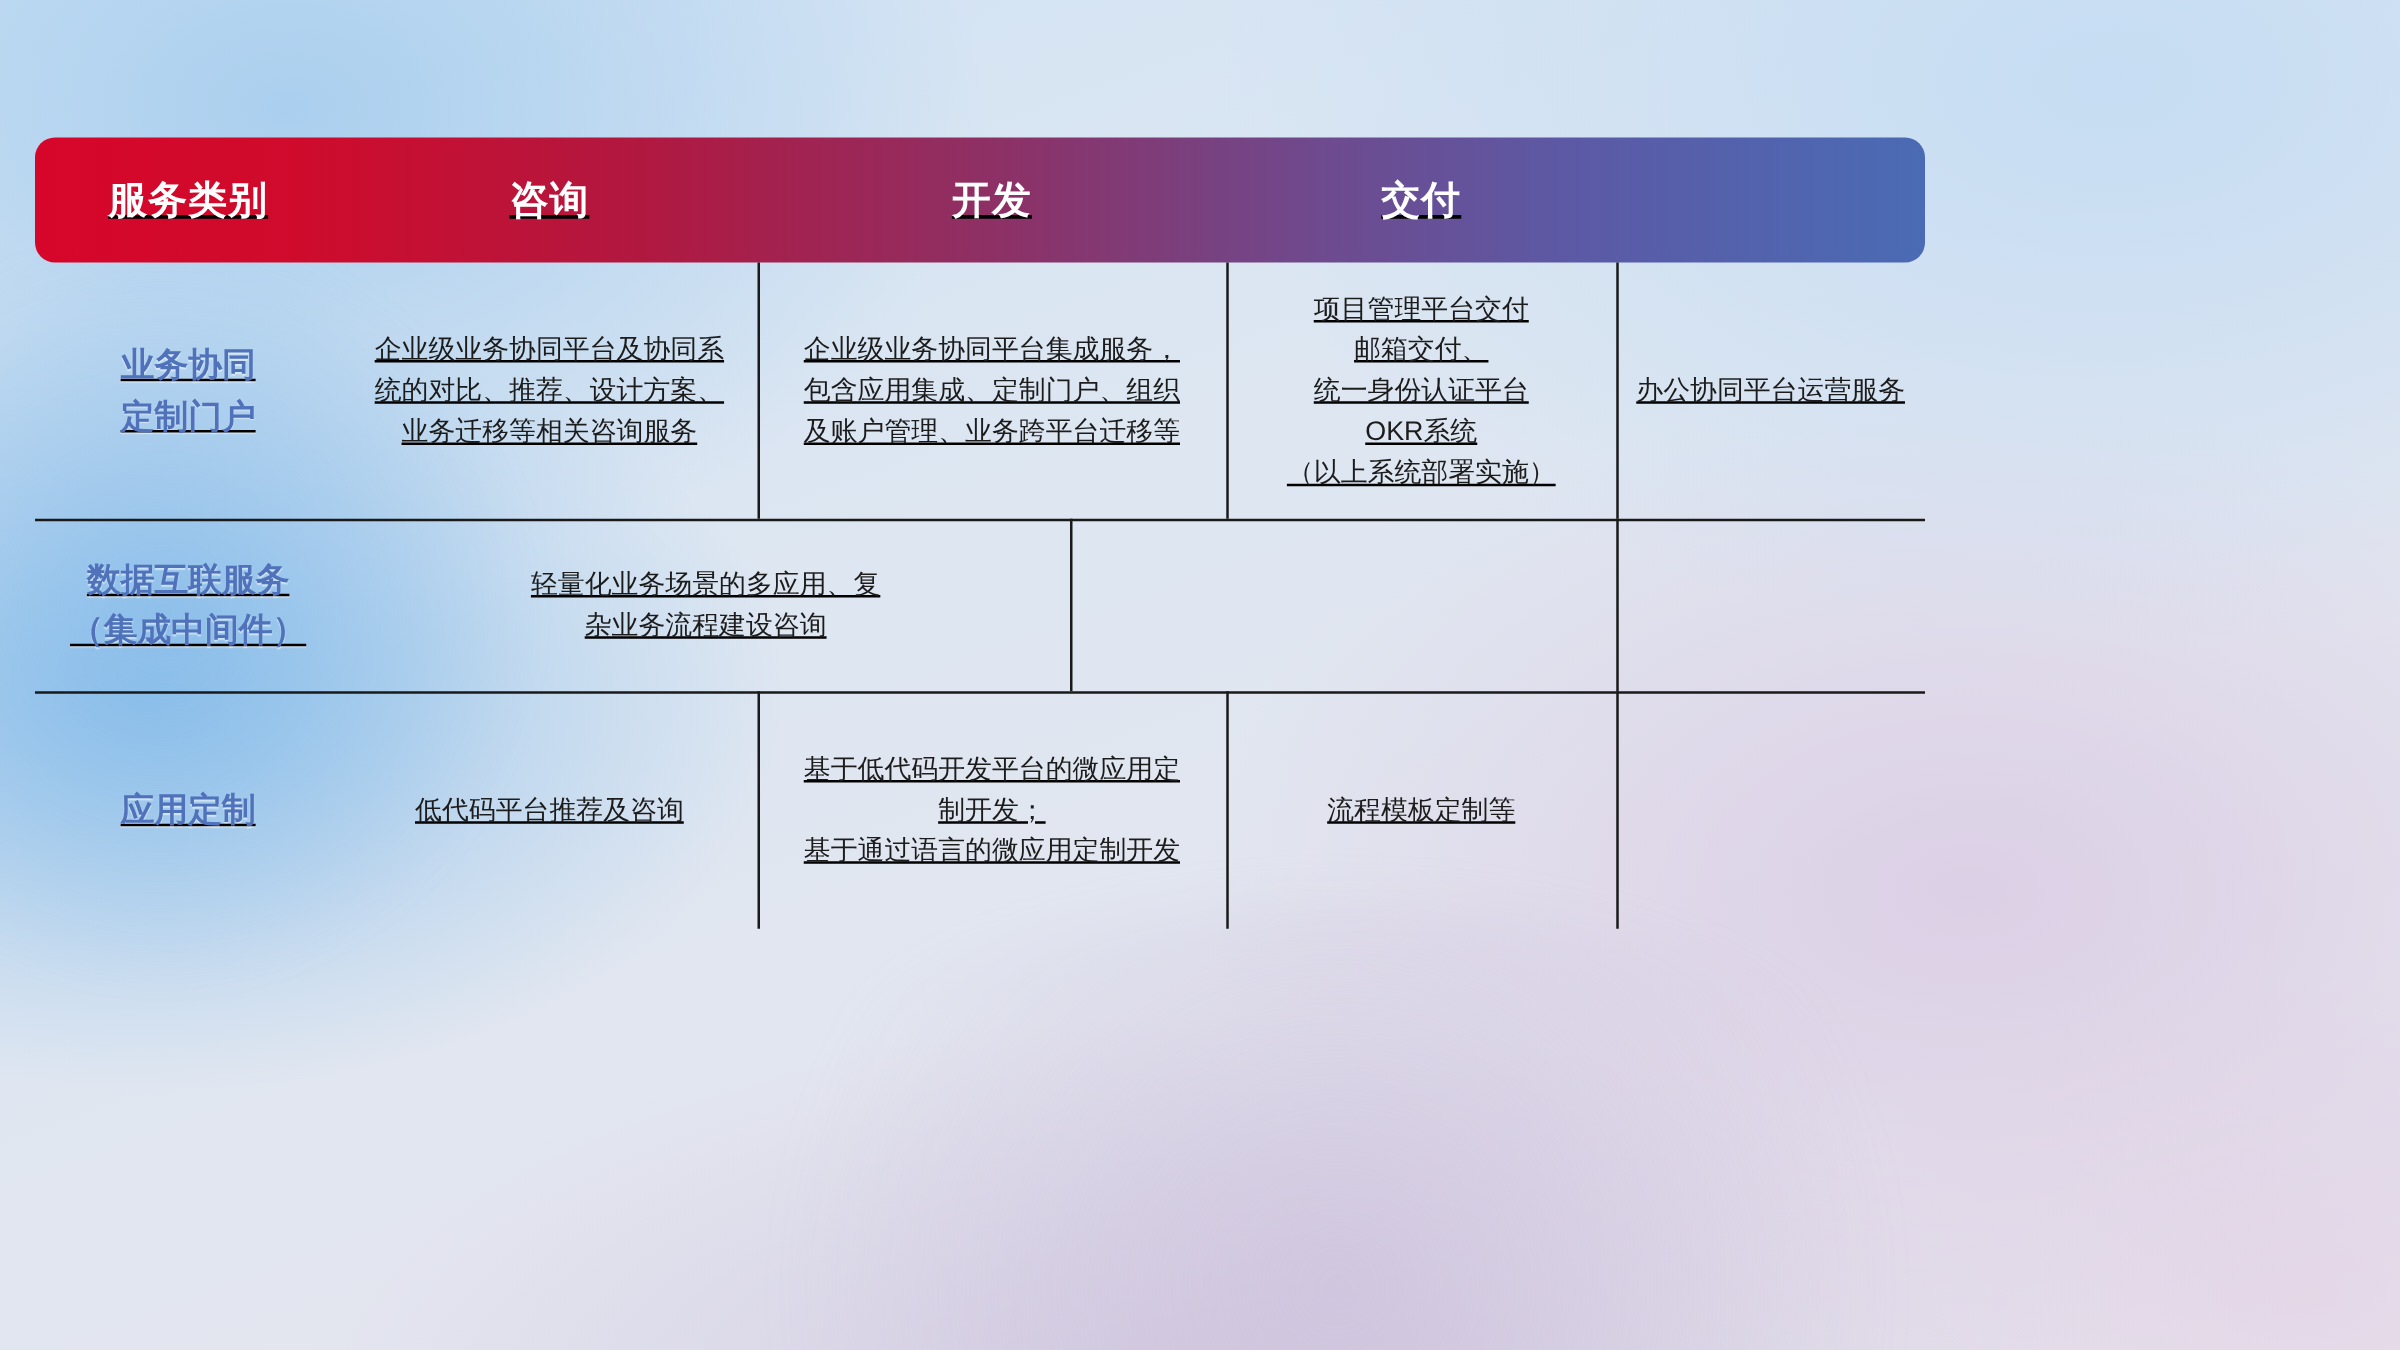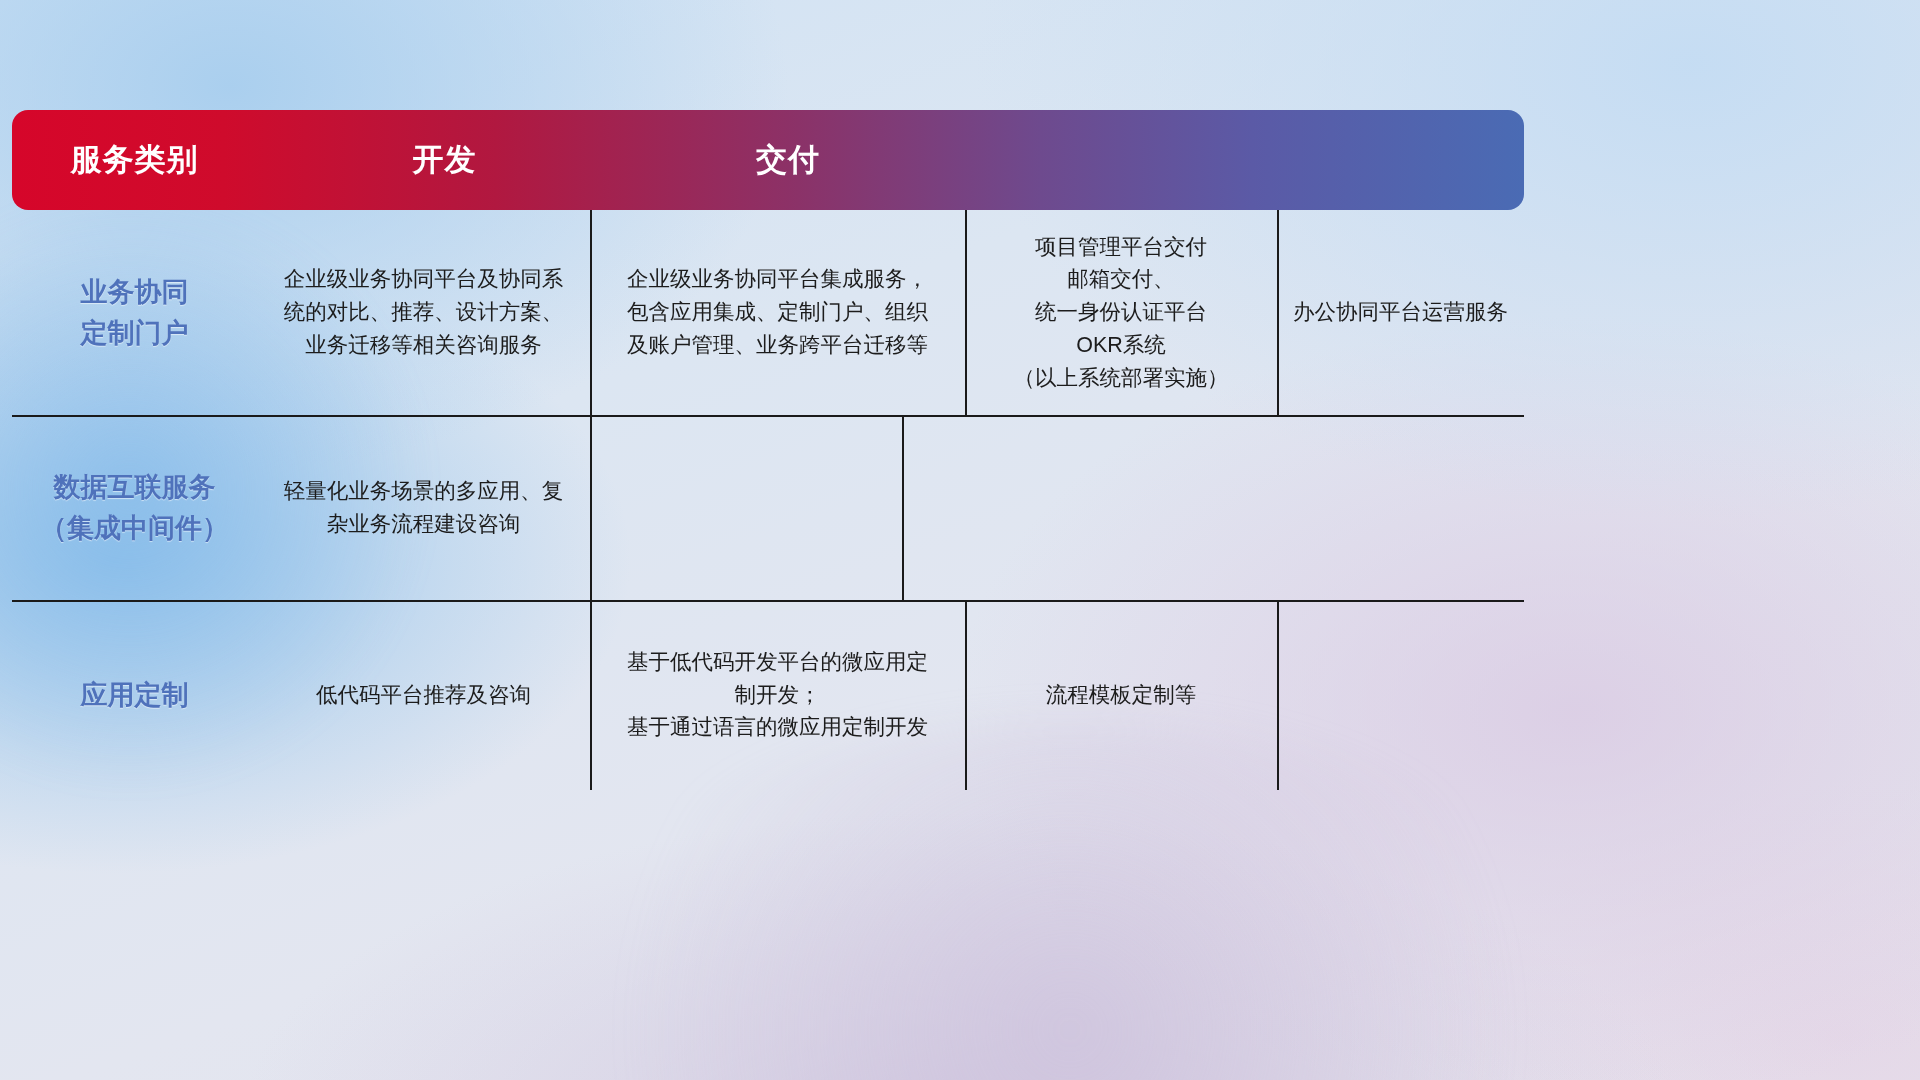--- a/index.html
+++ b/index.html
@@ -42,24 +42,25 @@
     left: 520px; bottom: -260px;
     width: 1100px; height: 620px;
     border-radius: 50%;
     background: radial-gradient(circle, rgba(200,186,216,0.55) 0%, rgba(200,186,216,0) 70%);
     filter: blur(18px);
   }
 
   
   #table-wrap {
     position: absolute;
-    left: 12px;
+    left: 28px;
     top: 110px;
     width: 1512px;
     height: 680px;
+    text-decoration: underline;
   }
 
   
   .header-bar {
     position: relative;
     height: 100px;
     border-radius: 16px;
     background: linear-gradient(90deg,
         #d6062a 0%,
         #cf0b2c 14%,
@@ -86,21 +87,21 @@
     position: relative;
     width: 100%;
     height: 580px;
   }
   .grid-row {
     display: flex;
     width: 100%;
     position: relative;
   }
   .grid-row.r1 { height: 205px; }
-  .grid-row.r2 { height: 185px; }
+  .grid-row.r2 { height: 138px; justify-content: space-between; }
   .grid-row.r3 { height: 190px; }
 
   .grid-row.r2::before,
   .grid-row.r3::before {
     content: "";
     position: absolute;
     left: 0; right: 0; top: 0;
     height: 2px;
     background: #1a1a1a;
   }
@@ -149,20 +150,21 @@
 <body>
 
 <div id="bg-base"></div>
 <div id="bg-glow-left"></div>
 <div id="bg-glow-bottom"></div>
 
 <div id="table-wrap">
 
   <div class="header-bar">
     <div class="header-cell c0">服务类别</div>
+    <div class="header-cell c1">咨询</div>
     <div class="header-cell c2">开发</div>
     <div class="header-cell c3">交付</div>
   </div>
 
   <div class="grid-body">
 
     <div class="grid-row r1">
       <div class="cell c0">
         <span class="cat-label">业务协同
 定制门户</span>

